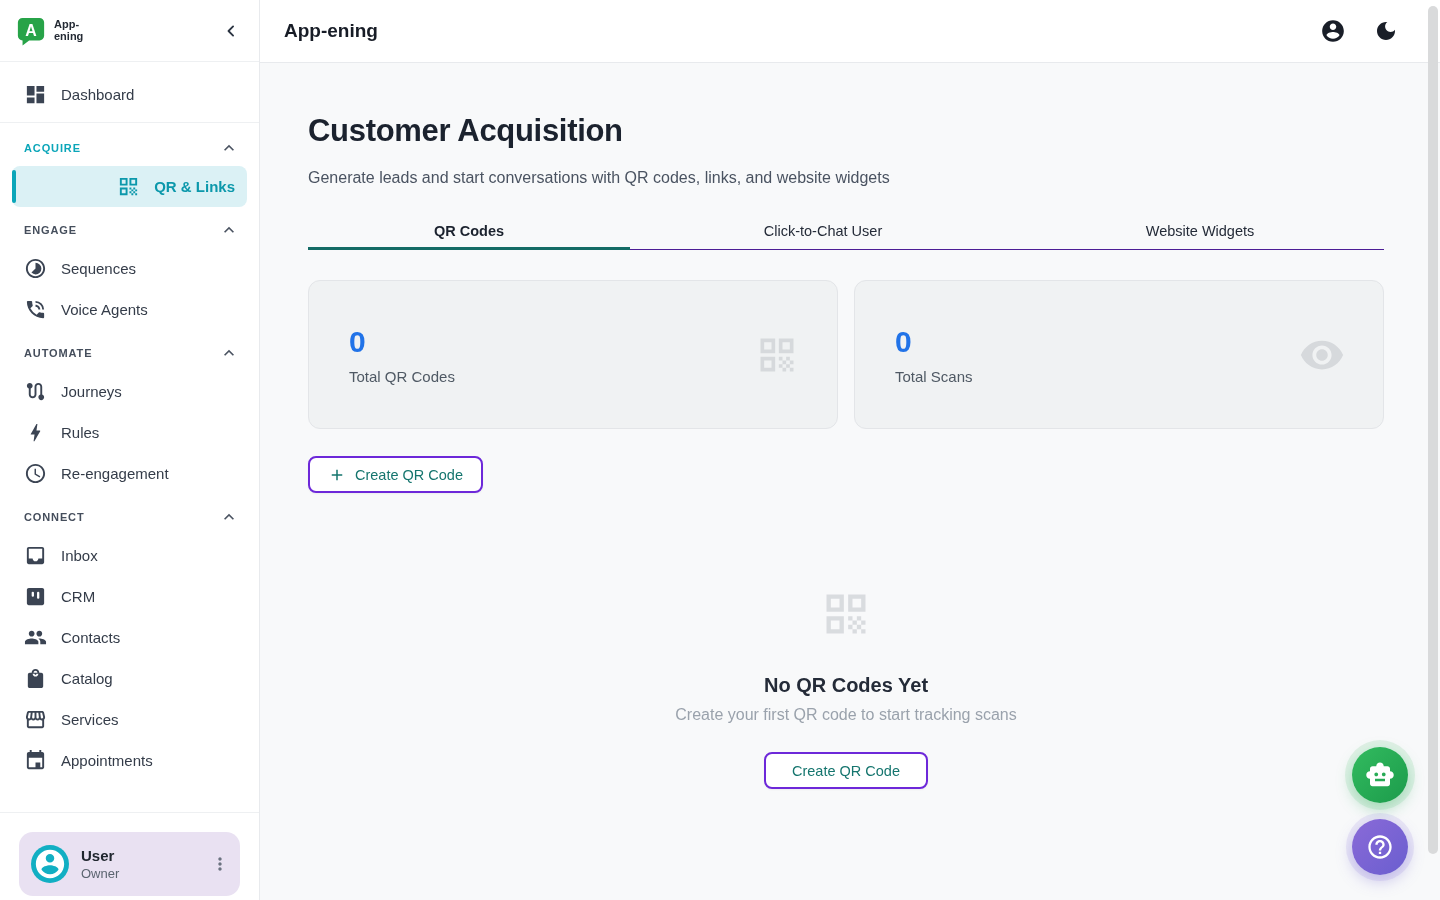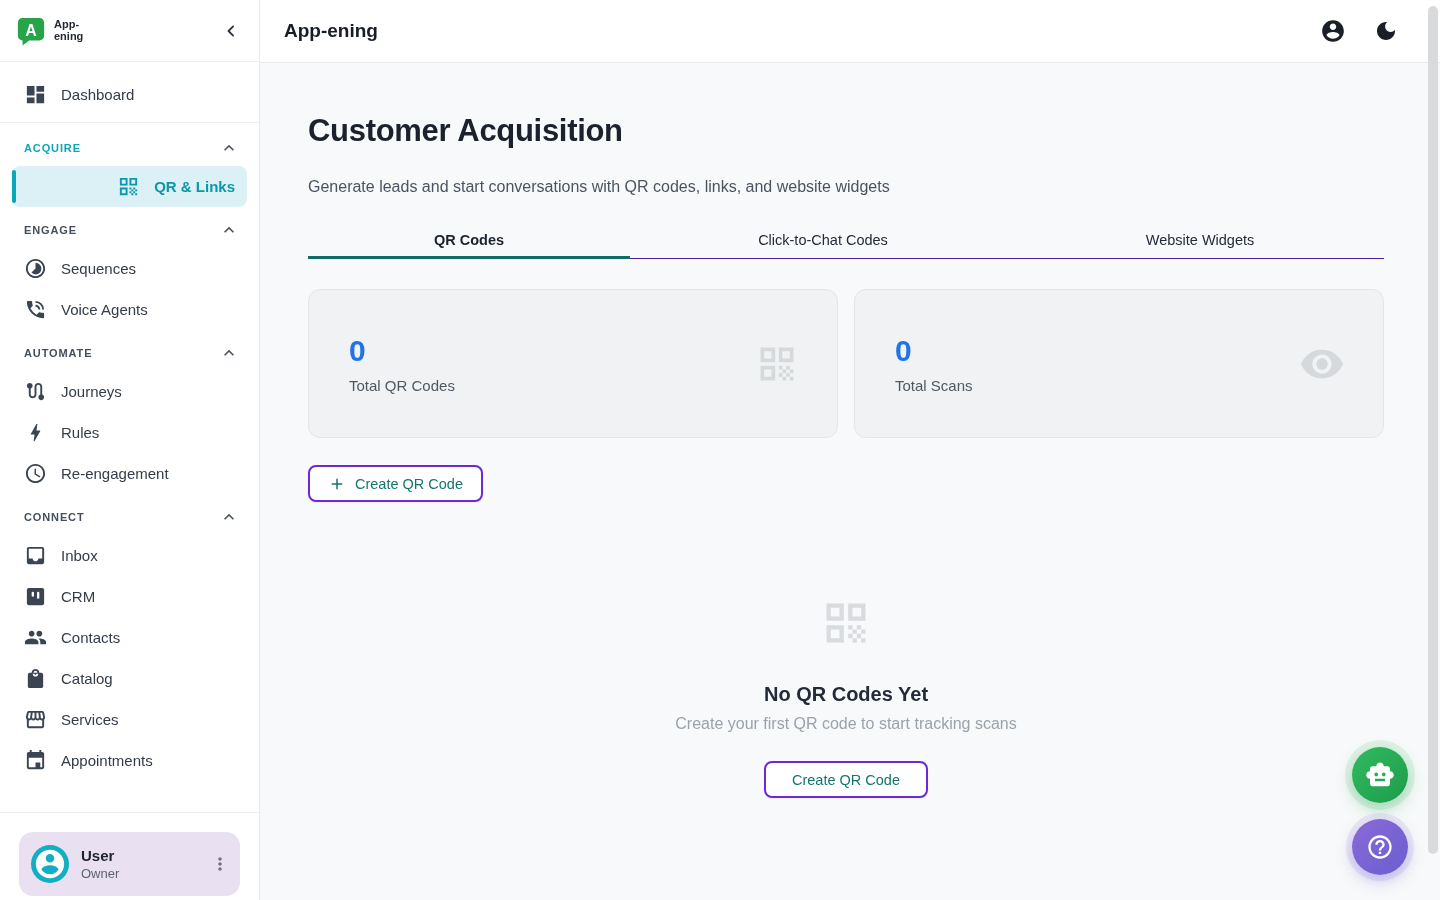--- a/index.html
+++ b/index.html
@@ -36,21 +36,21 @@
 
   
   .main { flex:1; display:flex; flex-direction:column; }
   .topbar { height:63px; background:#fff; border-bottom:1px solid #e8eaed; display:flex; align-items:center; padding:0 42px 0 24px; }
   .topbar-title { font-size:19px; font-weight:bold; color:#171c26; }
   .topbar-right { margin-left:auto; display:flex; align-items:center; gap:28px; }
   .topbar-icon { width:26px; height:26px; color:#191e28; cursor:pointer; }
   .topbar-icon.moon { width:24px; height:24px; }
   .content { padding:50px 56px 0 48px; }
   h1.page-title { font-size:31px; font-weight:600; color:#1b222e; letter-spacing:-0.01em; }
-  .page-subtitle { font-size:16px; color:#4a5361; margin-top:29px; }
+  .page-subtitle { font-size:16px; color:#4a5361; margin-top:20px; }
   .tabs { display:grid; grid-template-columns:322px 386px 368px; border-bottom:1px solid #4c1d95; margin-top:26px; }
   .tab { height:36px; display:flex; align-items:center; justify-content:center; font-size:14.5px; font-weight:500; color:#242b38; cursor:pointer; position:relative; }
   .tab.active { font-weight:600; color:#1b222e; }
   .tab.active::after { content:""; position:absolute; left:0; right:0; bottom:-1px; height:3px; background:#136b65; }
   .cards { display:flex; gap:16px; margin-top:30px; }
   .card { flex:1; height:149px; background:#f0f2f3; border:1px solid #e3e5e8; border-radius:12px; padding:0 40px; display:flex; flex-direction:column; justify-content:center; position:relative; cursor:pointer; }
   .stat-value { font-size:30px; font-weight:bold; color:#2173e8; }
   .stat-label { font-size:15px; color:#4f5964; margin-top:9px; }
   .card-icon { position:absolute; right:38px; top:50%; transform:translateY(-50%); color:#d6d9dc; }
   .card-icon svg { display:block; }
@@ -281,21 +281,21 @@
 
     <div class="content">
       <h1 class="page-title">Customer Acquisition</h1>
       <p class="page-subtitle">Generate leads and start conversations with QR codes, links, and website widgets</p>
 
       <div class="tabs">
         <div class="tab active">
             <span>QR Codes</span>
           </div>
         <div class="tab">
-            <span>Click-to-Chat Codes</span>
+            <span>Click-to-Chat User</span>
           </div>
         <div class="tab">
             <span>Website Widgets</span>
           </div>
       </div>
 
       <div class="cards">
         <div class="card">
           <div class="stat-value">0</div>
           <div class="stat-label">Total QR Codes</div>

